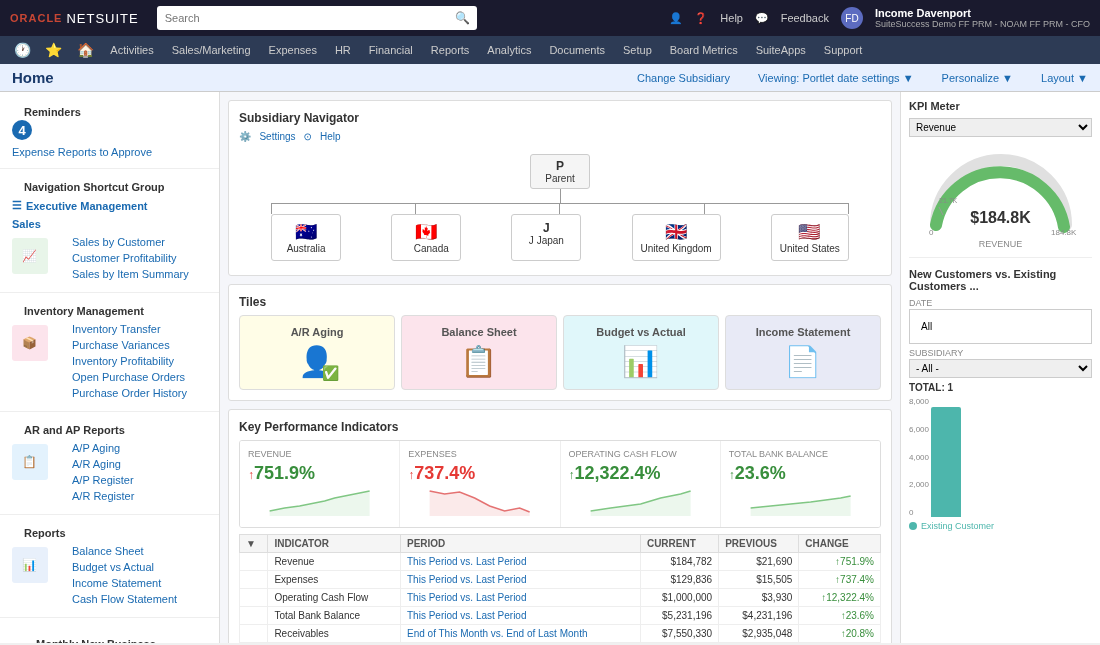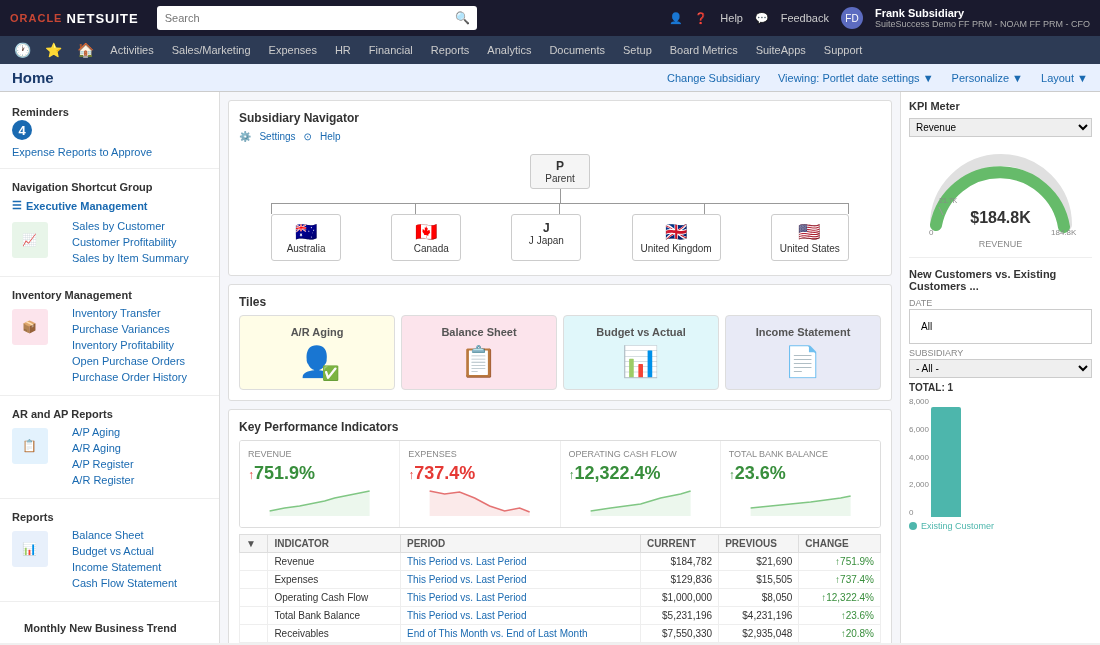--- a/index.html
+++ b/index.html
@@ -18,30 +18,30 @@
     .top-right .user-sub { color: #aaa; font-size: 9px; }
 
     
     .menu-bar { background: #2d3b55; height: 28px; display: flex; align-items: center; padding: 0 8px; gap: 2px; }
     .menu-icon { color: #ccc; font-size: 14px; padding: 0 6px; cursor: pointer; }
     .menu-item { color: #ccc; font-size: 11px; padding: 0 8px; cursor: pointer; white-space: nowrap; }
 
     
     .sub-nav { background: #e8f0fe; height: 28px; display: flex; align-items: center; padding: 0 12px; justify-content: space-between; border-bottom: 1px solid #ccc; }
     .sub-nav .home-title { font-size: 15px; font-weight: bold; color: #1a3a6b; }
-    .sub-nav-right { display: flex; align-items: center; gap: 18px; font-size: 11px; color: #1a6ab1; }
+    .sub-nav-right { display: flex; align-items: center; gap: 28px; font-size: 11px; color: #1a6ab1; }
     .sub-nav-right span { cursor: pointer; }
 
     
     .main-layout { display: flex; height: calc(645px - 94px); overflow: hidden; }
 
     
     .sidebar { width: 220px; min-width: 220px; background: white; border-right: 1px solid #ddd; overflow-y: auto; padding: 8px 0; }
     .sidebar-section { margin-bottom: 8px; }
-    .sidebar-section-title { font-weight: bold; font-size: 11px; color: #333; padding: 6px 12px 2px; }
+    .sidebar-section-title { font-weight: bold; font-size: 11px; color: #333; padding: 6px 24px 2px; }
     .sidebar-badge { background: #1a6ab1; color: white; border-radius: 50%; width: 20px; height: 20px; display: flex; align-items: center; justify-content: center; font-weight: bold; font-size: 13px; margin: 0 12px 0 12px; }
     .sidebar-link { color: #1a6ab1; font-size: 11px; padding: 2px 12px; cursor: pointer; display: block; }
     .sidebar-group-label { display: flex; align-items: center; gap: 4px; padding: 4px 12px; font-size: 11px; color: #1a6ab1; font-weight: bold; cursor: pointer; }
     .sidebar-img { width: 36px; height: 36px; margin: 4px 12px; background: #e8f5e9; border-radius: 3px; display: flex; align-items: center; justify-content: center; }
     .sidebar-img-pink { background: #fce4ec; }
     .sidebar-img-blue { background: #e3f2fd; }
     .sidebar-img-green { background: #e8f5e9; }
     .sidebar-img-report { background: #e8f0fb; }
     .sidebar-row { display: flex; align-items: flex-start; padding: 2px 0; }
     .sidebar-links-col { display: flex; flex-direction: column; }
@@ -115,35 +115,35 @@
     ::-webkit-scrollbar-thumb { background: #ccc; border-radius: 3px; }
 
     .divider-line { width: 100%; height: 1px; background: #eee; margin: 6px 0; }
   </style>
 </head>
 <body>
 
 <div class="top-bar">
   <div class="logo">
     <span class="oracle">ORACLE</span>
-    <span class="netsuite" style="color:white;font-weight:bold;font-size:13px;">NETSUITE</span>
+    <span class="netsuite" style="color:white;font-weight:normal;font-size:13px;">NETSUITE</span>
   </div>
   <div class="search-bar">
     <input type="text" placeholder="Search" style="">
     <span class="search-icon-wrap">🔍</span>
   </div>
   <div class="top-right">
     <span style="color:#aaa;">👤</span>
     <span style="color:#aaa;">❓</span>
     <span>Help</span>
     <span style="color:#aaa;">💬</span>
     <span>Feedback</span>
     <span style="background:#5c6bc0;color:white;border-radius:50%;width:22px;height:22px;display:flex;align-items:center;justify-content:center;font-size:10px;">FD</span>
     <div>
-      <div class="user-name">Frank Subsidiary</div>
+      <div class="user-name">Income Davenport</div>
       <div class="user-sub">SuiteSuccess Demo FF PRM - NOAM FF PRM - CFO</div>
     </div>
   </div>
 </div>
 
 <div class="menu-bar">
   <span class="menu-icon">🕐</span>
   <span class="menu-icon">⭐</span>
   <span class="menu-icon">🏠</span>
   <span class="menu-item">Activities</span>
@@ -188,20 +188,21 @@
     </div>
 
     <div class="divider-line"></div>
 
     <div class="sidebar-section">
       <div class="sidebar-section-title">Navigation Shortcut Group</div>
       <div class="sidebar-group-label">
         <span>☰</span>
         <span>Executive Management</span>
       </div>
+      <a class="sidebar-link" style="font-weight:bold;">Sales</a>
       <div class="sidebar-row">
         <div class="sidebar-img sidebar-img-green">📈</div>
         <div class="sidebar-links-col">
           <a class="sidebar-link">Sales by Customer</a>
           <a class="sidebar-link">Customer Profitability</a>
           <a class="sidebar-link">Sales by Item Summary</a>
         </div>
       </div>
     </div>
 
@@ -414,21 +415,21 @@
       <td><a href="#">This Period vs. Last Period</a></td>
       <td class="val">$129,836</td>
       <td class="val">$15,505</td>
       <td class="val change-up">↑737.4%</td>
     </tr>
             <tr>
       <td></td>
       <td>Operating Cash Flow</td>
       <td><a href="#">This Period vs. Last Period</a></td>
       <td class="val">$1,000,000</td>
-      <td class="val">$8,050</td>
+      <td class="val">$3,930</td>
       <td class="val change-up">↑12,322.4%</td>
     </tr>
             <tr>
       <td></td>
       <td>Total Bank Balance</td>
       <td><a href="#">This Period vs. Last Period</a></td>
       <td class="val">$5,231,196</td>
       <td class="val">$4,231,196</td>
       <td class="val change-up">↑23.6%</td>
     </tr>

